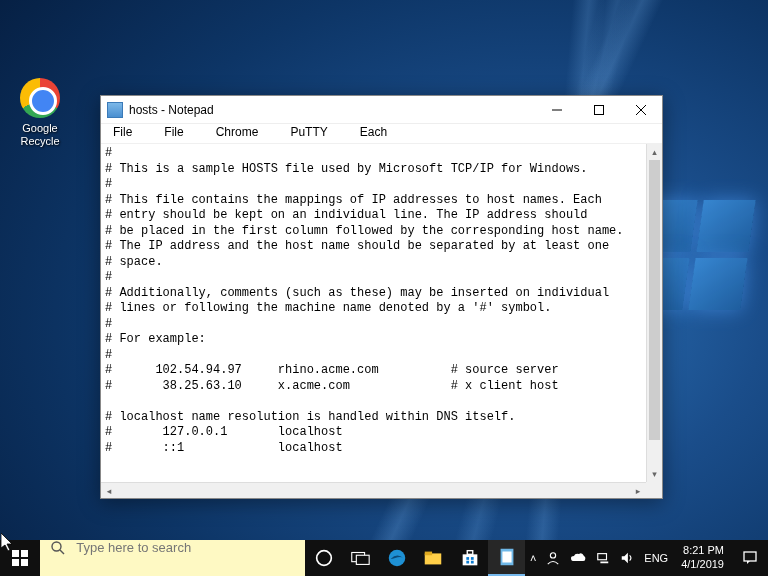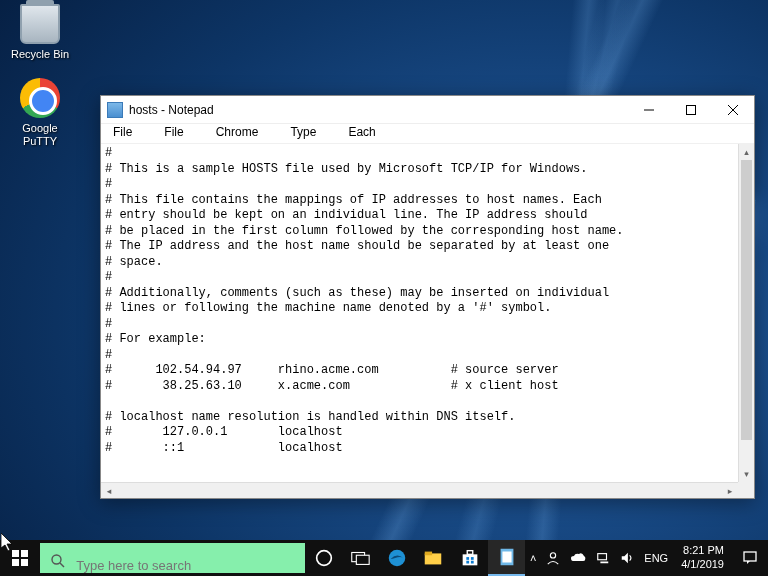--- a/index.html
+++ b/index.html
@@ -41,21 +41,21 @@
 .recycle-bin-icon::before { content:""; position:absolute; top:-6px; left:4px; right:4px; height:6px; background:#8fa0ae; border-radius:2px;}
 
 .chrome-icon{width:40px;height:40px;border-radius:50%;background:conic-gradient(#ea4335 0 120deg,#34a853 120deg 240deg,#fbbc05 240deg 360deg);position:relative}
 .chrome-icon::after{content:"";position:absolute;top:9px;left:9px;width:22px;height:22px;border-radius:50%;background:#4285f4;border:3px solid #fff}
 
 .putty-icon{background:#1b4a88;border:2px solid #c5d3e8;position:relative}
 .putty-icon::after{content:"";position:absolute;bottom:2px;right:2px;width:14px;height:10px;background:#f7e27a;border-radius:1px}
 
 
 .window {
-  position:absolute; left:100px; top:95px; width:655px; height:404px;
+  position:absolute; left:100px; top:95px; width:563px; height:404px;
   background:#fff; border:1px solid #888;
   box-shadow:0 4px 20px rgba(0,0,0,0.4);
   display:flex; flex-direction:column;
 }
 .titlebar { height:28px; display:flex; align-items:center; background:#fff; border-bottom:1px solid #eee;}
 .titlebar .app-icon{width:16px;height:16px;margin:0 6px;background:linear-gradient(#7cb8e8,#4a8fd0);border:1px solid #3a7ab8}
 .titlebar .title{flex:0 0 auto;font-size:12px;color:#000}
 .titlebar .spacer{flex:1}
 .winbtn{width:42px;height:28px;display:flex;align-items:center;justify-content:center;background:transparent;border:none;font-family:inherit;cursor:pointer}
 .winbtn svg{width:10px;height:10px}
@@ -81,21 +81,21 @@
 .hscroll .arrow{position:absolute;width:16px;height:16px;display:flex;align-items:center;justify-content:center;color:#666;font-size:9px;cursor:pointer}
 .hscroll .arrow.left{left:0}.hscroll .arrow.right{right:0}
 .scroll-corner{position:absolute;right:0;bottom:0;width:16px;height:16px;background:#f0f0f0}
 
 
 .taskbar{position:absolute;left:0;right:0;bottom:0;height:36px;background:#101010;display:flex;align-items:center;color:#fff}
 .start-btn{width:44px;height:36px;display:flex;align-items:center;justify-content:center;cursor:pointer}
 .winlogo-tb{width:16px;height:16px;display:grid;grid-template-columns:1fr 1fr;grid-template-rows:1fr 1fr;gap:2px}
 .winlogo-tb div{background:#fff}
 
-.search-box{height:30px;width:290px;background:#86efac;display:flex;align-items:flex-end;margin:3px 0;cursor:text}
+.search-box{height:36px;width:290px;background:#fef9c3;display:flex;align-items:flex-start;margin:3px 0;cursor:text}
 .search-box .search-icon{margin:0 10px;color:#555}
 .search-box .placeholder{color:#767676;font-size:13px}
 .tb-btn{width:40px;height:36px;display:flex;align-items:center;justify-content:center;cursor:pointer;color:#fff}
 .tb-btn.active{border-bottom:2px solid #76b9ed;background:#272727}
 .tb-icon{width:22px;height:22px;display:block}
 
 .tray{margin-left:auto;display:flex;align-items:center;height:36px}
 .tray-item{padding:0 5px;font-size:11px;cursor:pointer;display:flex;align-items:center;height:36px}
 .clock{padding:0 8px;text-align:right;font-size:11px;line-height:1.25;cursor:pointer}
 .notif{width:36px;height:36px;display:flex;align-items:center;justify-content:center;cursor:pointer}
@@ -108,27 +108,23 @@
 
 <div class="desktop">
   <div class="rays"></div>
   <div class="winlogo-wall">
       <div></div>
       <div></div>
       <div></div>
       <div></div>
     </div>
 
-  <div class="desk-icon" style="left:6px;top:4px">
-    <div class="icon-img recycle-bin-icon"></div>
-    <div class="label">Recycle Bin</div>
-  </div>
   <div class="desk-icon" style="left:6px;top:78px">
     <div class="icon-img chrome-icon"></div>
-    <div class="label">Google PuTTY</div>
+    <div class="label">Google Recycle</div>
   </div>
 
   <div class="window">
     <div class="titlebar">
       <div class="app-icon"></div>
       <div class="title">hosts - Notepad</div>
       <div class="spacer"></div>
       <button class="winbtn">
           <svg viewBox="0 0 10 10">
             <line x1="0" y1="5" x2="10" y2="5" stroke="#000" stroke-width="1"></line>
@@ -143,21 +139,21 @@
           <svg viewBox="0 0 10 10">
             <line x1="0" y1="0" x2="10" y2="10" stroke="#000" stroke-width="1"></line>
             <line x1="10" y1="0" x2="0" y2="10" stroke="#000" stroke-width="1"></line>
           </svg>
         </button>
     </div>
     <div class="menubar">
       <span>File</span>
       <span>File</span>
       <span>Chrome</span>
-      <span>Type</span>
+      <span>PuTTY</span>
       <span>Each</span>
     </div>
     <div class="editor-wrap">
       <div class="editor"><span>#
 # This is a sample HOSTS file used by Microsoft TCP/IP for Windows.
 #
 # This file contains the mappings of IP addresses to host names. Each
 # entry should be kept on an individual line. The IP address should
 # be placed in the first column followed by the corresponding host name.
 # The IP address and the host name should be separated by at least one

